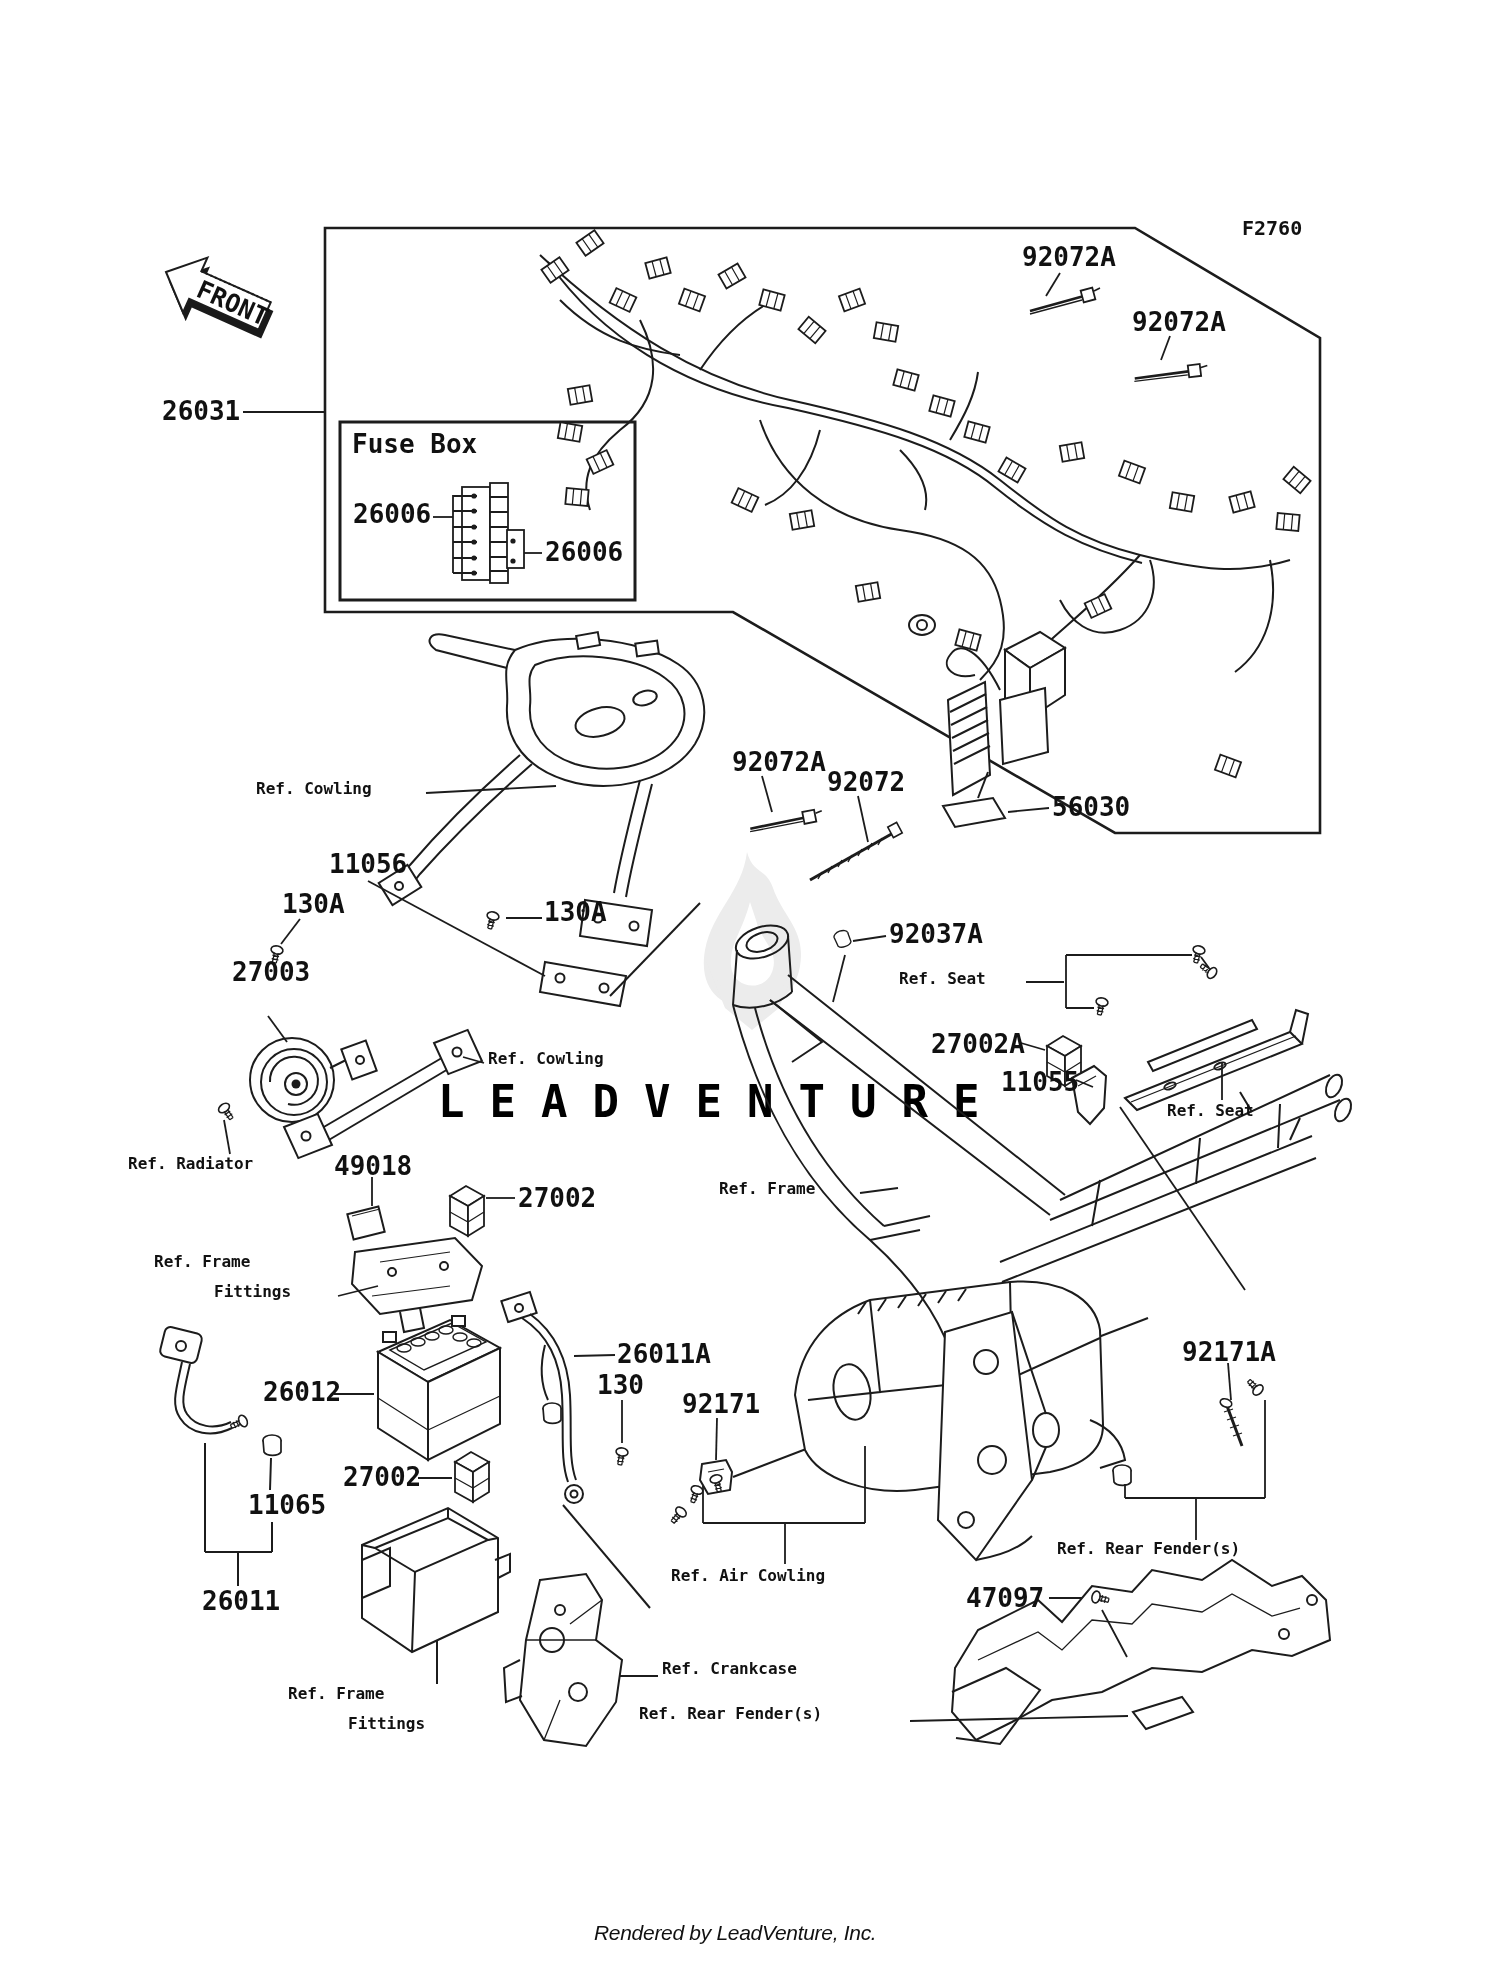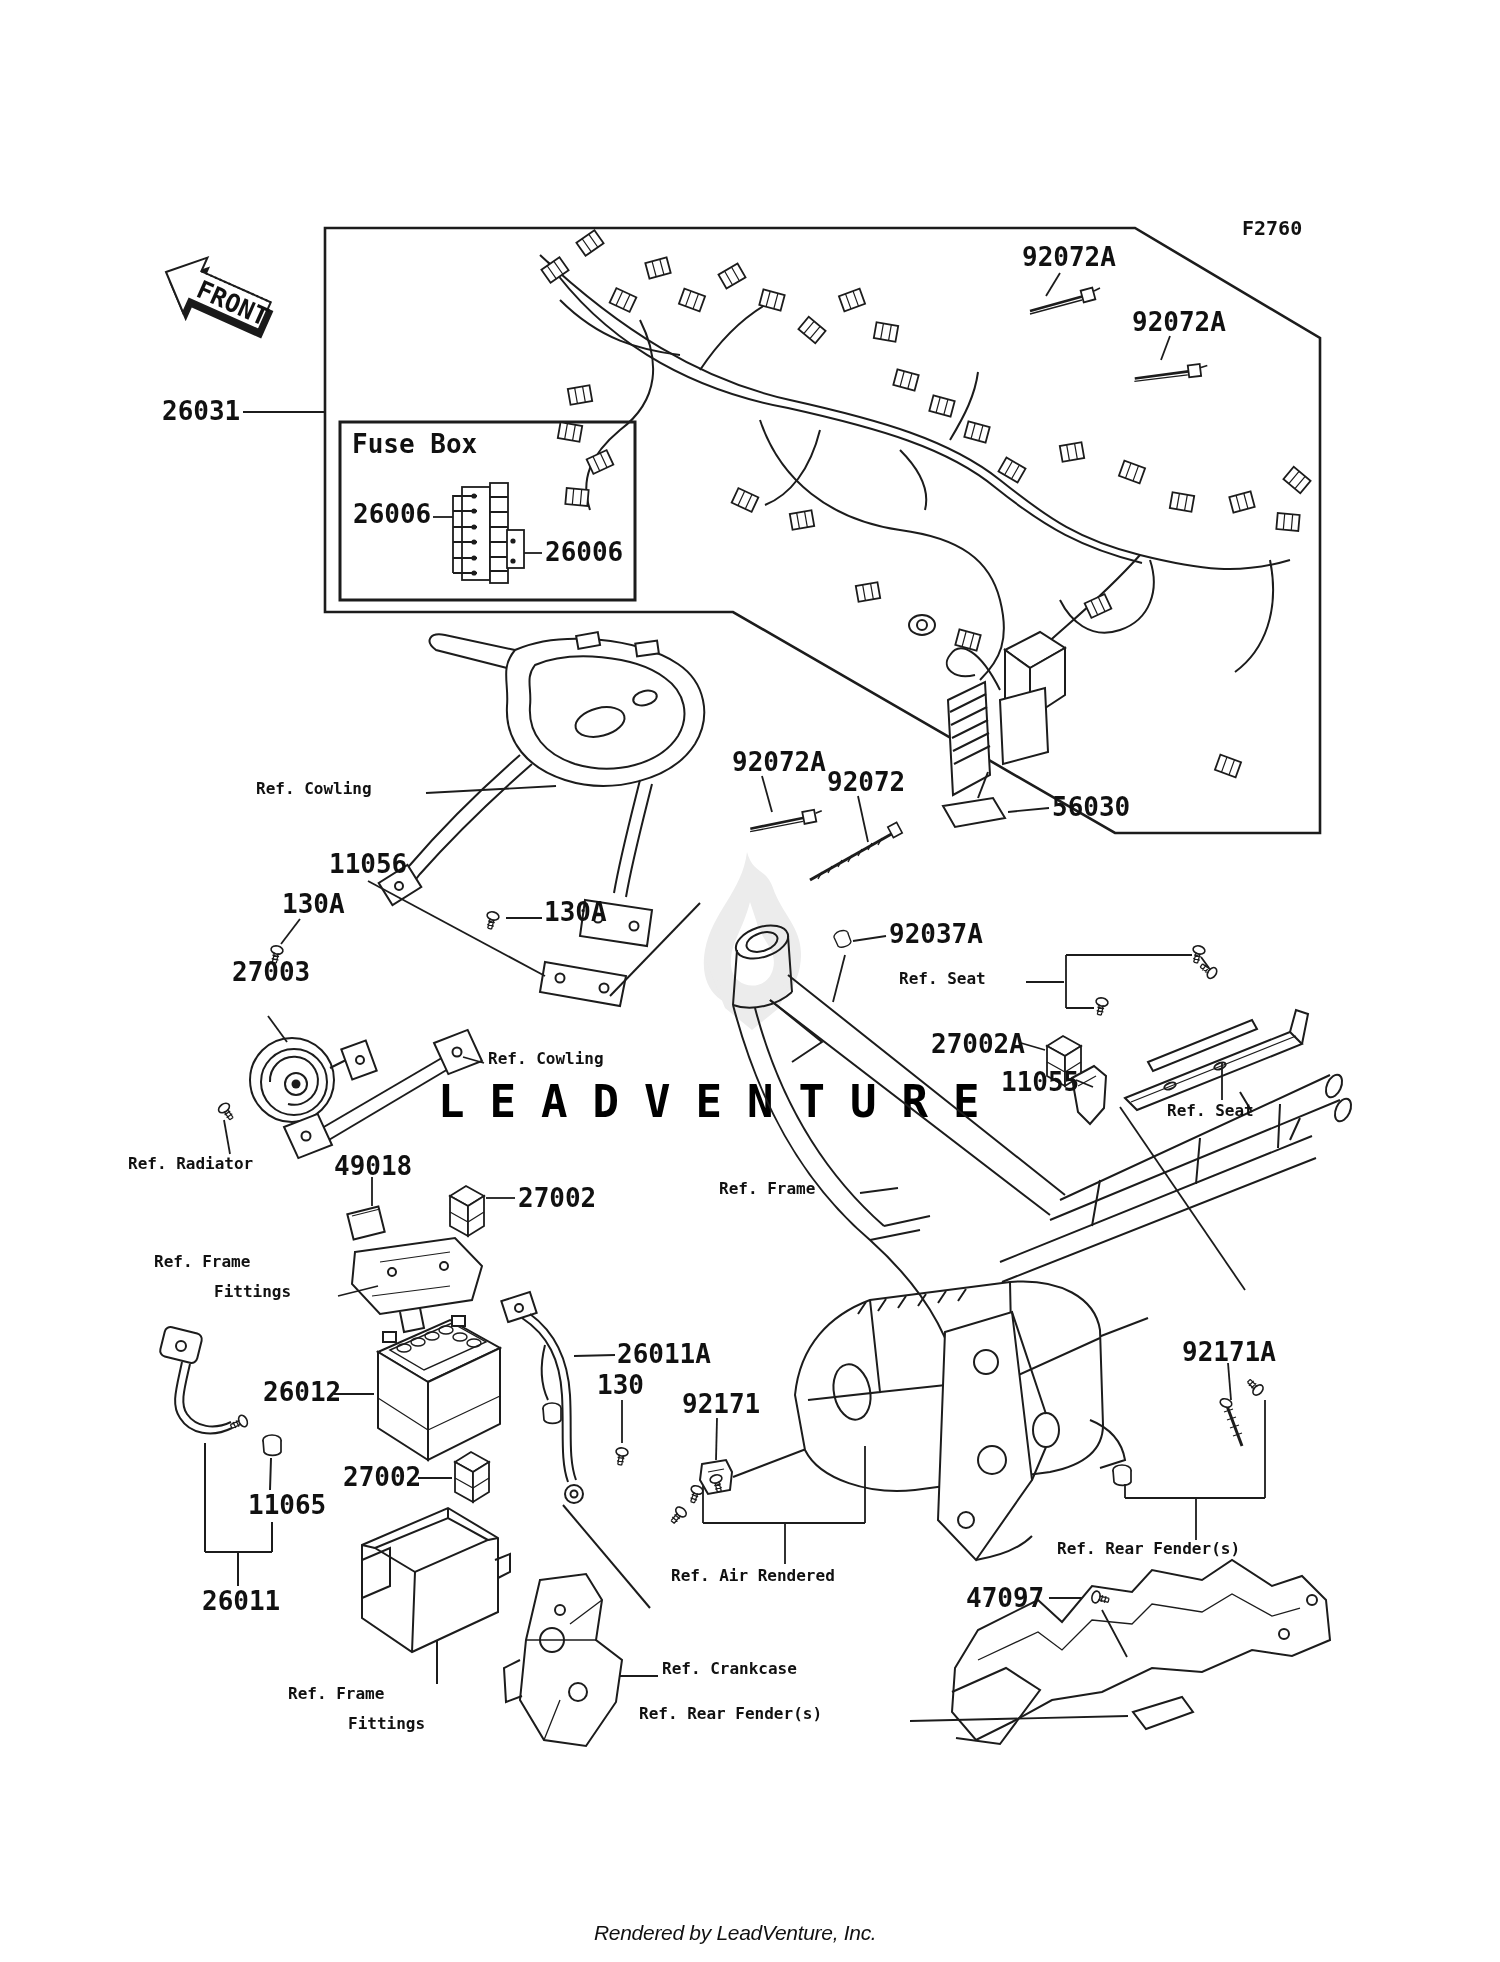--- a/index.html
+++ b/index.html
@@ -437,21 +437,21 @@
   <div class="lbl pn z" style="left:263px;top:1379px">26012</div>
   <div class="lbl pn z" style="left:343px;top:1464px">27002</div>
   <div class="lbl pn z" style="left:248px;top:1492px">11065</div>
   <div class="lbl pn z" style="left:202px;top:1588px">26011</div>
 
   <div class="lbl pn z" style="left:617px;top:1341px">26011A</div>
   <div class="lbl pn z" style="left:597px;top:1372px">130</div>
   <div class="lbl pn z" style="left:682px;top:1391px">92171</div>
   <div class="lbl pn z" style="left:1182px;top:1339px">92171A</div>
 
-  <div class="lbl ref z" style="left:671px;top:1568px">Ref. Air Rendered</div>
+  <div class="lbl ref z" style="left:671px;top:1568px">Ref. Air Cowling</div>
   <div class="lbl ref z" style="left:662px;top:1661px">Ref. Crankcase</div>
   <div class="lbl ref z" style="left:639px;top:1706px">Ref. Rear Fender(s)</div>
   <div class="lbl ref z" style="left:1057px;top:1541px">Ref. Rear Fender(s)</div>
   <div class="lbl pn z" style="left:966px;top:1585px">47097</div>
 
   <div class="lbl ref z" style="left:288px;top:1686px">Ref. Frame</div>
   <div class="lbl ref z" style="left:348px;top:1716px">Fittings</div>
 
   <div class="footer z">Rendered by LeadVenture, Inc.</div>
 </div>

